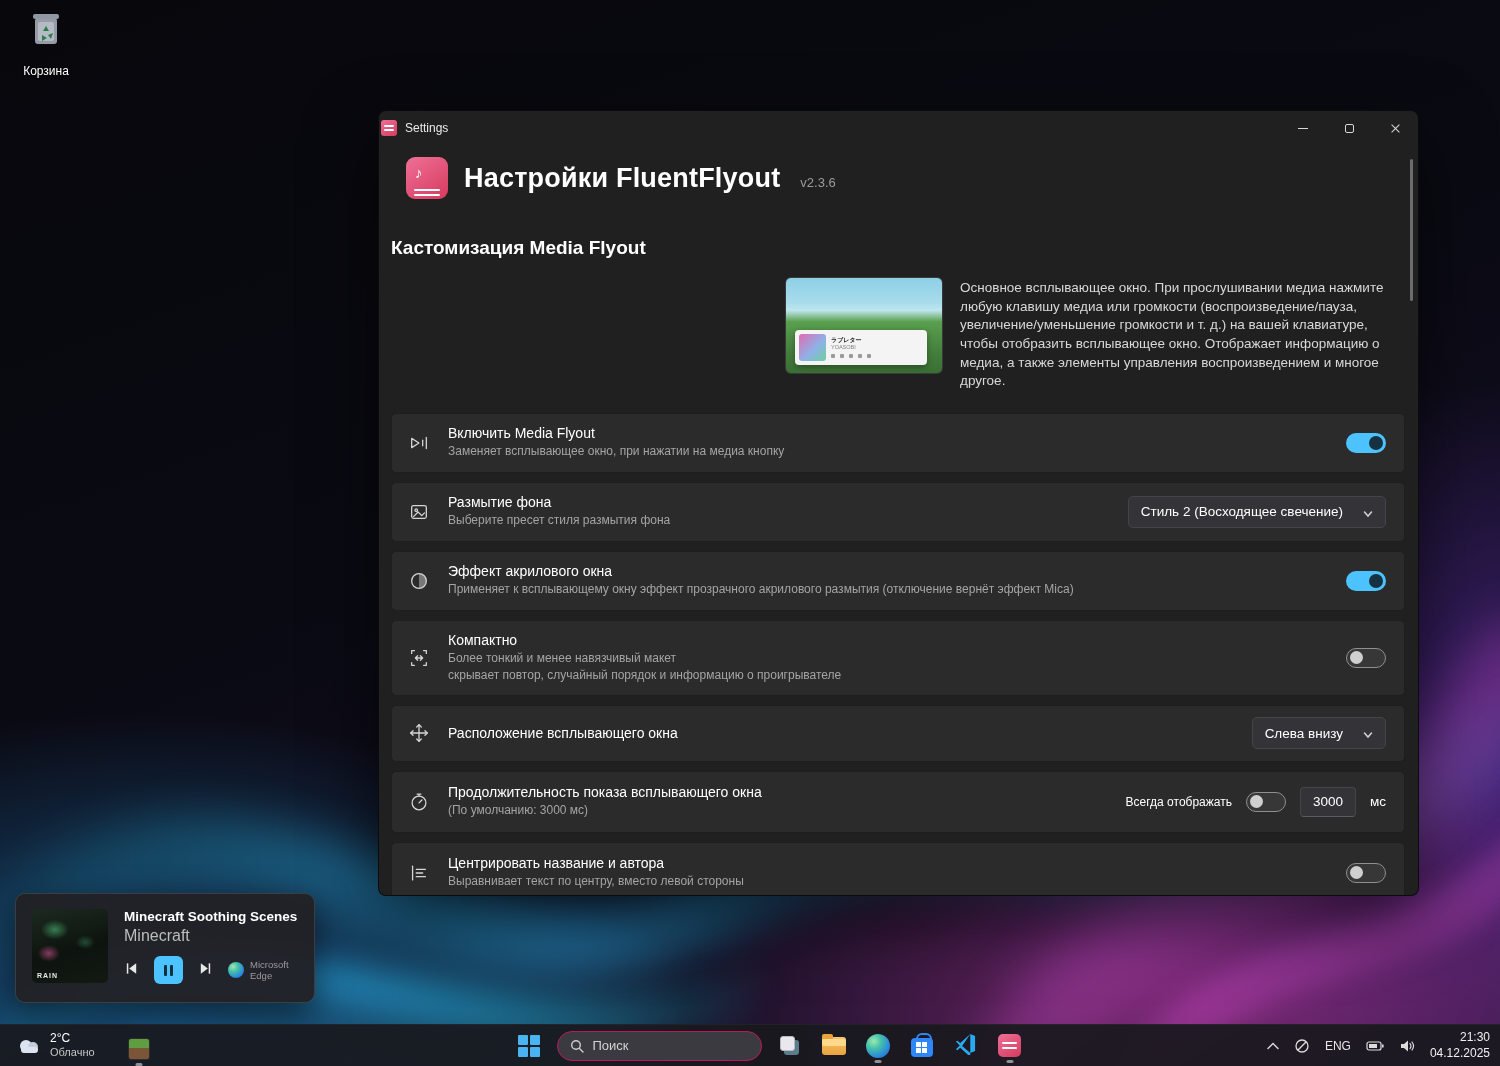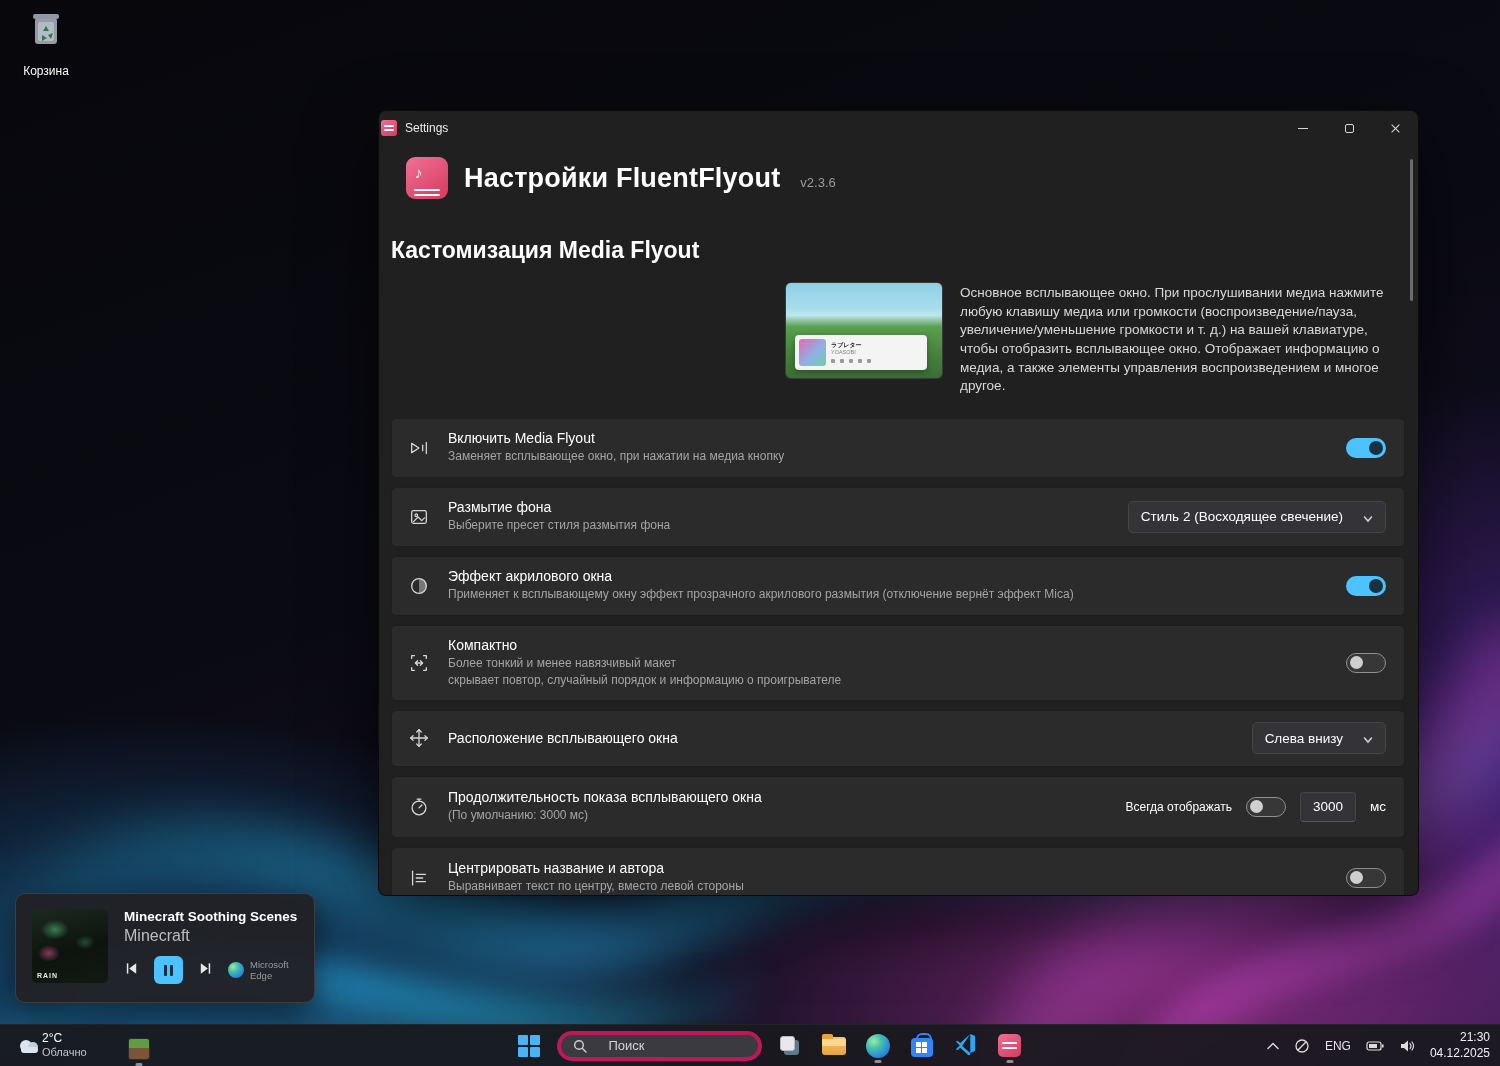--- a/index.html
+++ b/index.html
@@ -44,21 +44,21 @@
   .ic-close::before,.ic-close::after{ content:""; position:absolute; left:5px; top:0; width:1px; height:11px; background:#d8d8d8; }
   .ic-close::before{ transform:rotate(45deg); } .ic-close::after{ transform:rotate(-45deg); }
 
   .app-header{ display:flex; align-items:center; gap:16px; margin:12px 0 0 27px; }
   .app-logo{ width:42px; height:42px; border-radius:9px; background:linear-gradient(145deg,#ef7096,#d63a5e); position:relative; flex:none; }
   .app-logo .note{ position:absolute; left:9px; top:7px; font-size:15px; color:#fff; }
   .app-logo .bars{ position:absolute; left:8px; bottom:8px; width:26px; height:2px; background:#fff; border-radius:1px; box-shadow:0 5px 0 #fff; }
   .h-title{ font-size:27px; font-weight:700; letter-spacing:.2px; }
   .h-ver{ font-size:13px; color:#9b9b9b; margin-left:4px; padding-top:8px; }
 
-  .section-title{ font-size:23px; font-weight:700; margin:38px 0 0 12px; }
+  .section-title{ font-size:19px; font-weight:700; margin:38px 0 0 12px; }
 
   .intro{ display:flex; gap:17px; margin:18px 13px 0 13px;justify-content:flex-end; }
   .preview{
     width:158px; height:97px; border-radius:6px; border:1px solid #3a3a3a; flex:none;
     position:relative; overflow:hidden;
     background:linear-gradient(#8ecfe6 0%,#a8dcec 26%,#bfe6ee 34%,#5aa04e 46%,#447f3c 78%,#3a6f34 100%);
   }
   .mini-player{
     position:absolute; left:9px; bottom:8px; width:132px; height:35px;
     background:#f4f4f4; border-radius:4px; display:flex; align-items:center; gap:5px; padding:4px;
@@ -133,32 +133,32 @@
   .fl-source{ margin-left:auto; display:flex; align-items:center; gap:6px; }
   .fl-source .txt{ font-size:9.5px; color:#9a9a9a; width:48px; line-height:1.2; }
   .edge-ic{ border-radius:50%; background:radial-gradient(circle at 32% 30%, #9fe8b0 0%, #45c2a8 32%, #2b8cdb 66%, #1b5ec6 100%); }
 
   
   .taskbar{
     position:absolute; left:0; right:0; bottom:0; height:42px;
     background:rgba(25,25,30,.93); border-top:1px solid rgba(255,255,255,.04);
     display:flex; align-items:center;
   }
-  .weather{ position:absolute; left:10px; display:flex; align-items:center; gap:0; height:42px; padding:0 6px; border-radius:5px; }
+  .weather{ position:absolute; left:10px; display:flex; align-items:center; gap:8px; height:42px; padding:0 6px; border-radius:5px; }
   .weather .t{ font-size:12px; color:#fff; line-height:1.25; }
   .weather .c{ font-size:11px; color:#c6c6c6; line-height:1.2; }
   .tb-app-left{ position:absolute; left:120px; top:3px; width:36px; height:36px; border-radius:5px; display:flex; align-items:center; justify-content:center; }
   .mc-ic{ width:22px; height:22px; border-radius:3px; background:linear-gradient(#5f9e40 0 45%, #7a5537 45% 100%); border:1px solid #2c2c2c; }
 
   .tb-center{ margin:0 auto; display:flex; align-items:center; gap:6px; }
   .tb-btn{ width:38px; height:36px; border-radius:5px; display:flex; align-items:center; justify-content:center; position:relative; }
   .tb-btn.running::after{ content:""; position:absolute; bottom:1px; left:50%; transform:translateX(-50%); width:7px; height:3px; border-radius:2px; background:#8f8f96; }
   .search-pill{
-    width:205px; height:30px; border-radius:15px; background:#3a3a40; border:4px solid #be185d;
-    display:flex; align-items:center; gap:22px; padding:0 12px; margin:0 3px;
+    width:205px; height:30px; border-radius:15px; background:#3a3a40; border:1px solid #be185d;
+    display:flex; align-items:center; gap:9px; padding:0 12px; margin:0 3px;
   }
   .search-pill .ph{ font-size:13px; color:#d4d4d4; }
 
   .start-ic{ display:grid; grid-template-columns:10px 10px; grid-template-rows:10px 10px; gap:2px; }
   .start-ic i{ background:#4ab3f4; border-radius:1px; display:block; }
   .taskview-ic{ position:relative; width:20px; height:20px; }
   .taskview-ic i{ position:absolute; border-radius:3px; display:block; }
   .taskview-ic .b{ left:4px; top:4px; width:15px; height:15px; background:#8fd0e8; opacity:.55; }
   .taskview-ic .f{ left:0; top:0; width:15px; height:15px; background:#e8e8ee; border:1px solid #bbb; }
   .folder-ic{ width:24px; height:18px; border-radius:3px; background:linear-gradient(#f7c66b,#e8a33d); position:relative; }

